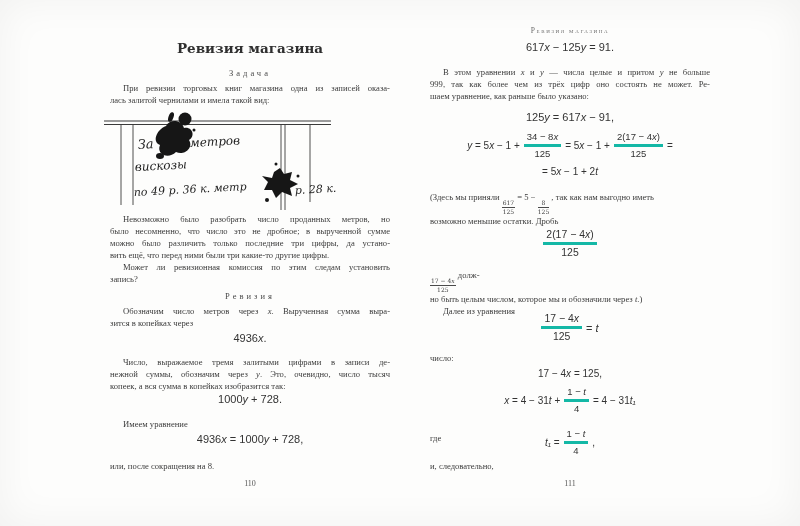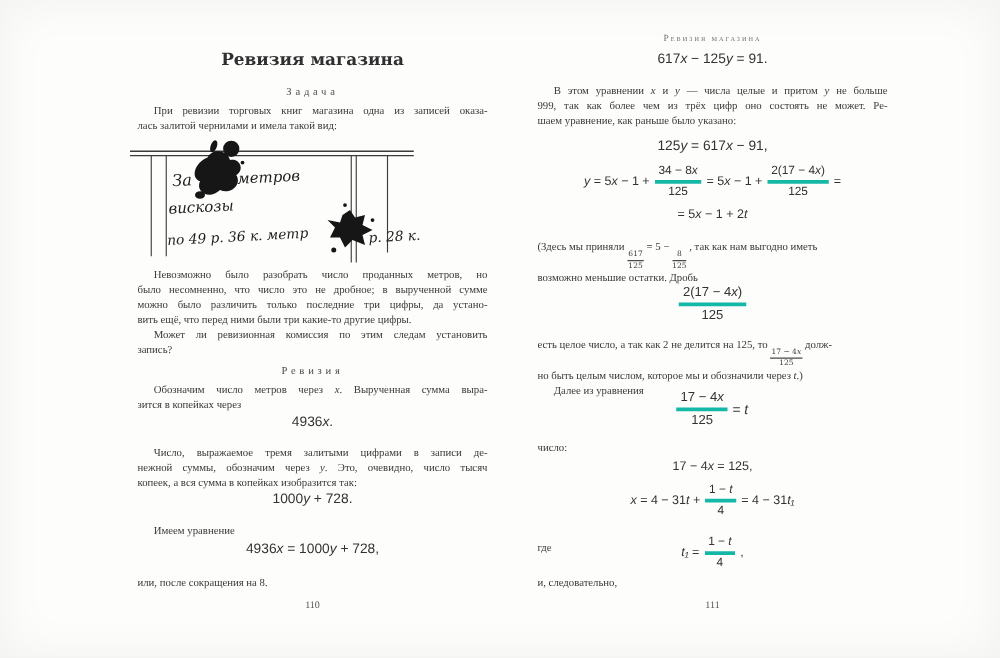--- a/index.html
+++ b/index.html
@@ -179,21 +179,20 @@
 
     <div class="abs eq" style="top:228px">
       <span class="frac">
         <span class="fn">2(17 − 4<i>x</i>)</span>
         <span class="fd">125</span>
       </span>
     </div>
 
     <div class="abs" style="top:268px">
       <div class="mixline">
-        <span>есть целое число, а так как 2 не делится на 125, то</span>
         <span class="if">
           <span class="fn">17 − 4<i>x</i></span>
           <span>125</span>
         </span>
         <span>долж-</span>
       </div>
       <div class="ln end">но быть целым числом, которое мы и обозначили через <i>t</i>.)</div>
       <div class="ln end ind">Далее из уравнения</div>
     </div>
 

